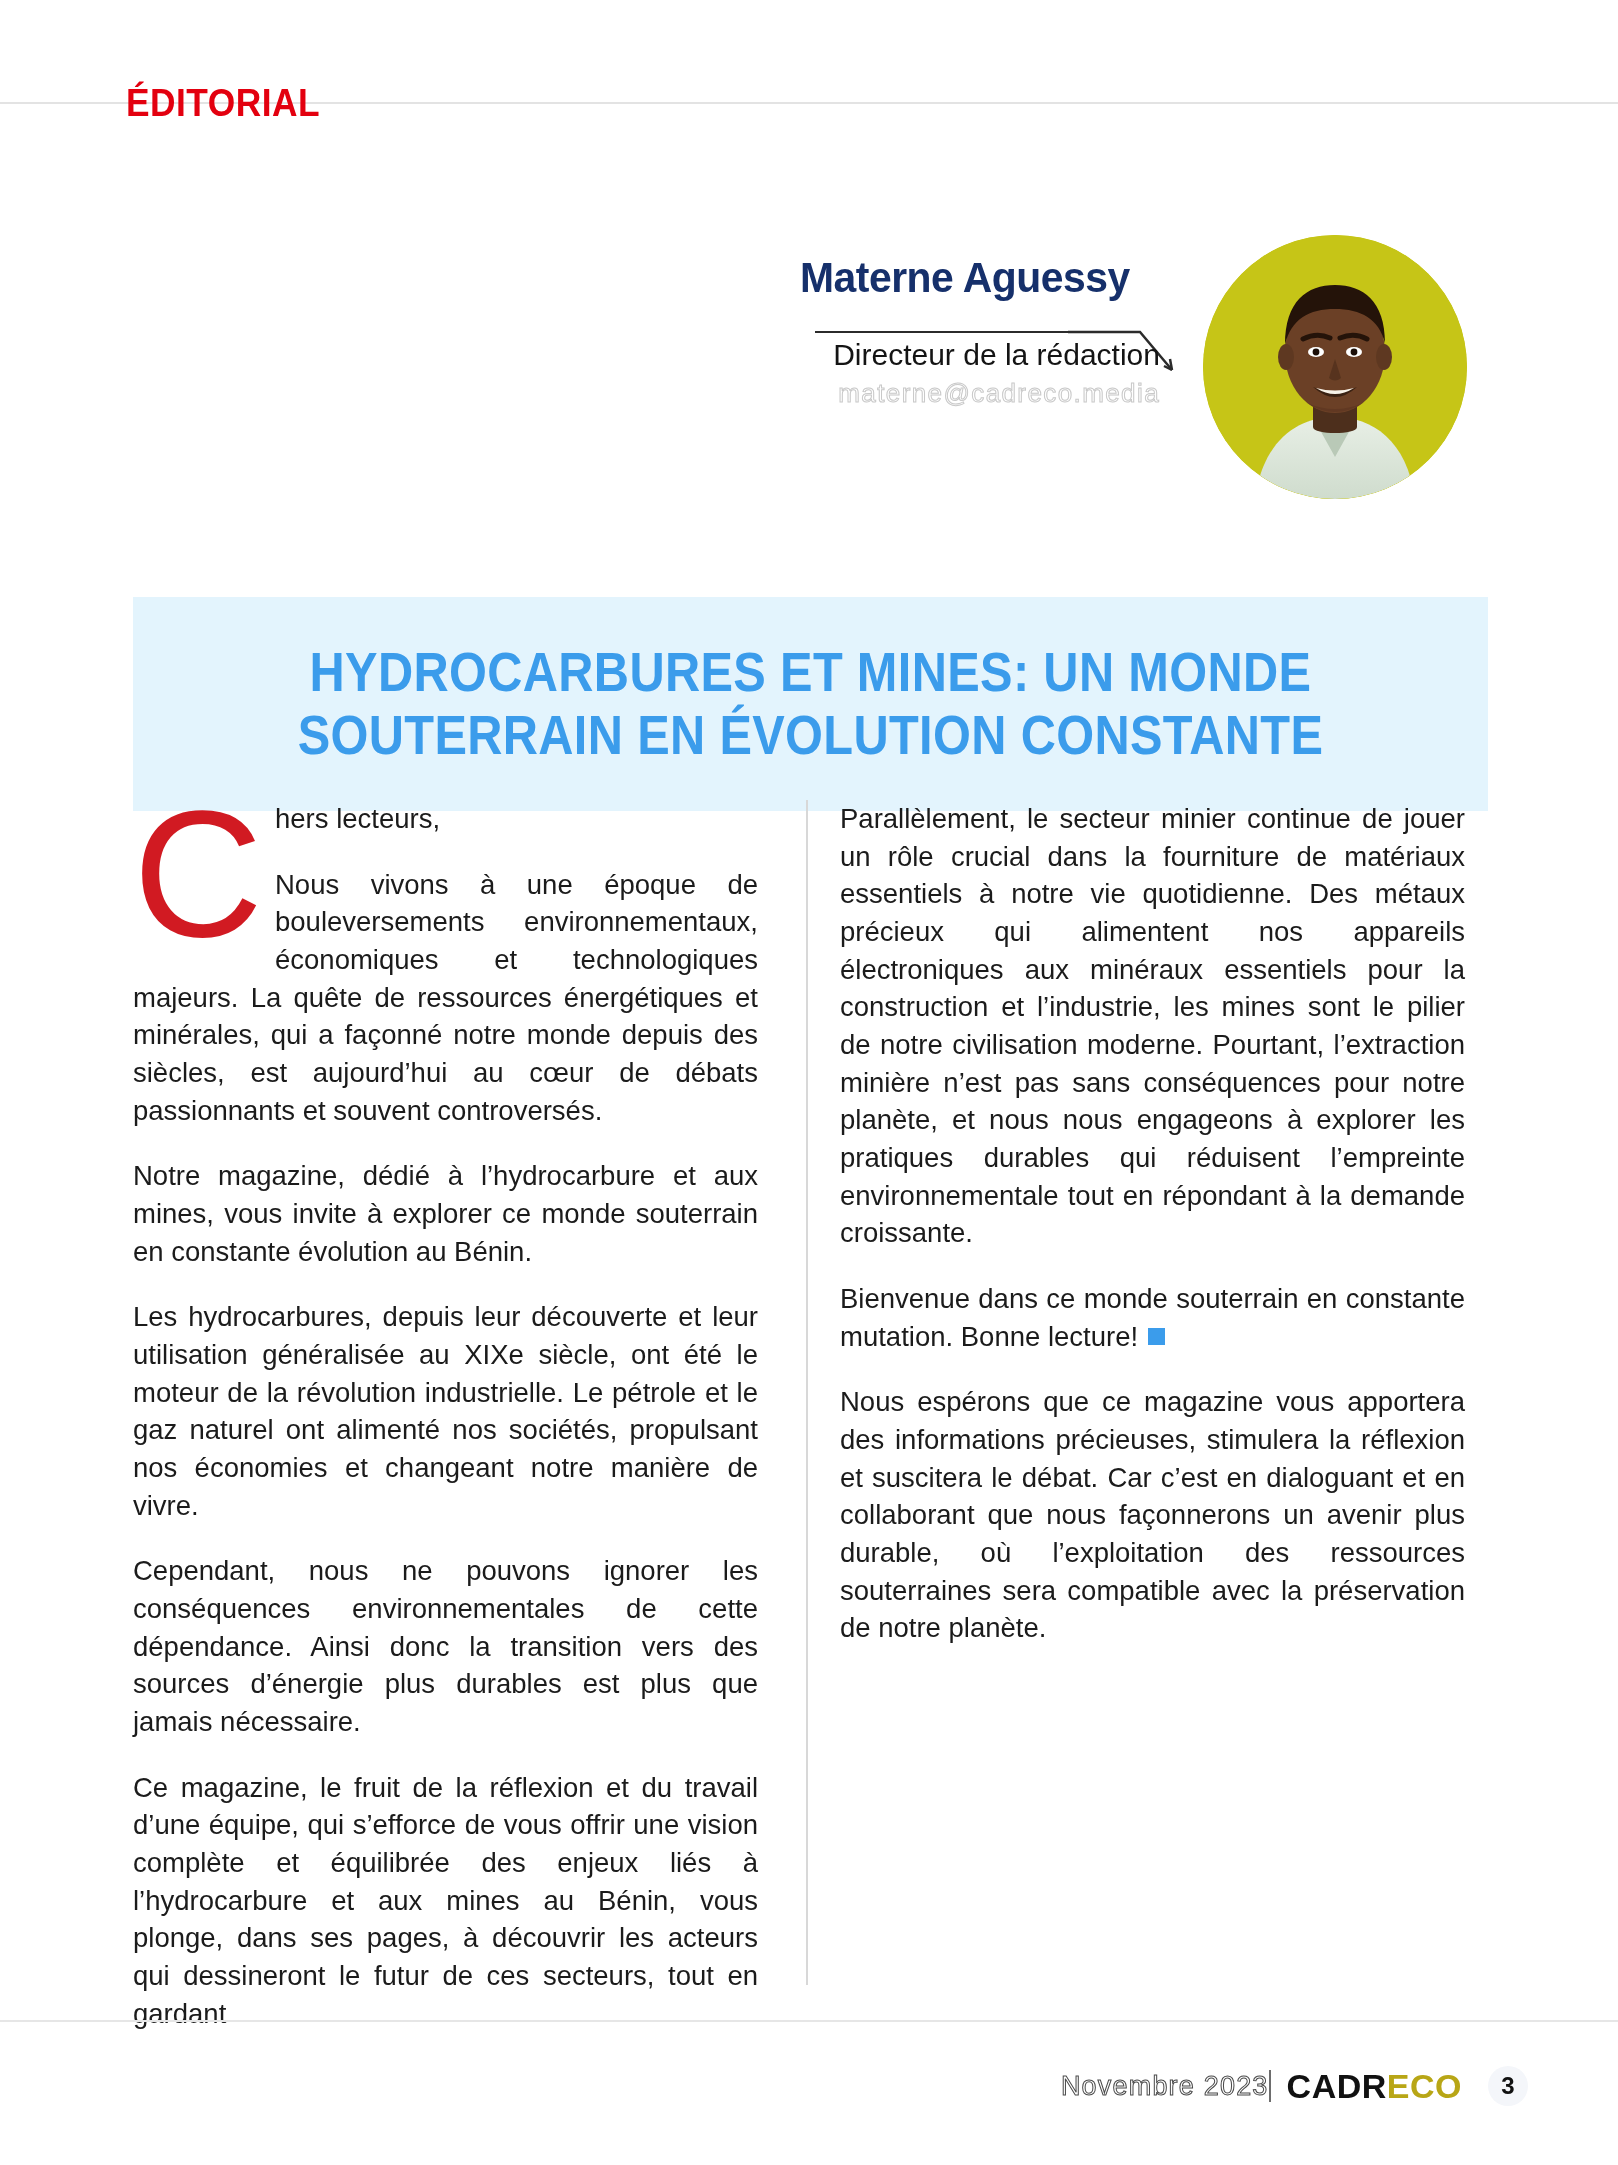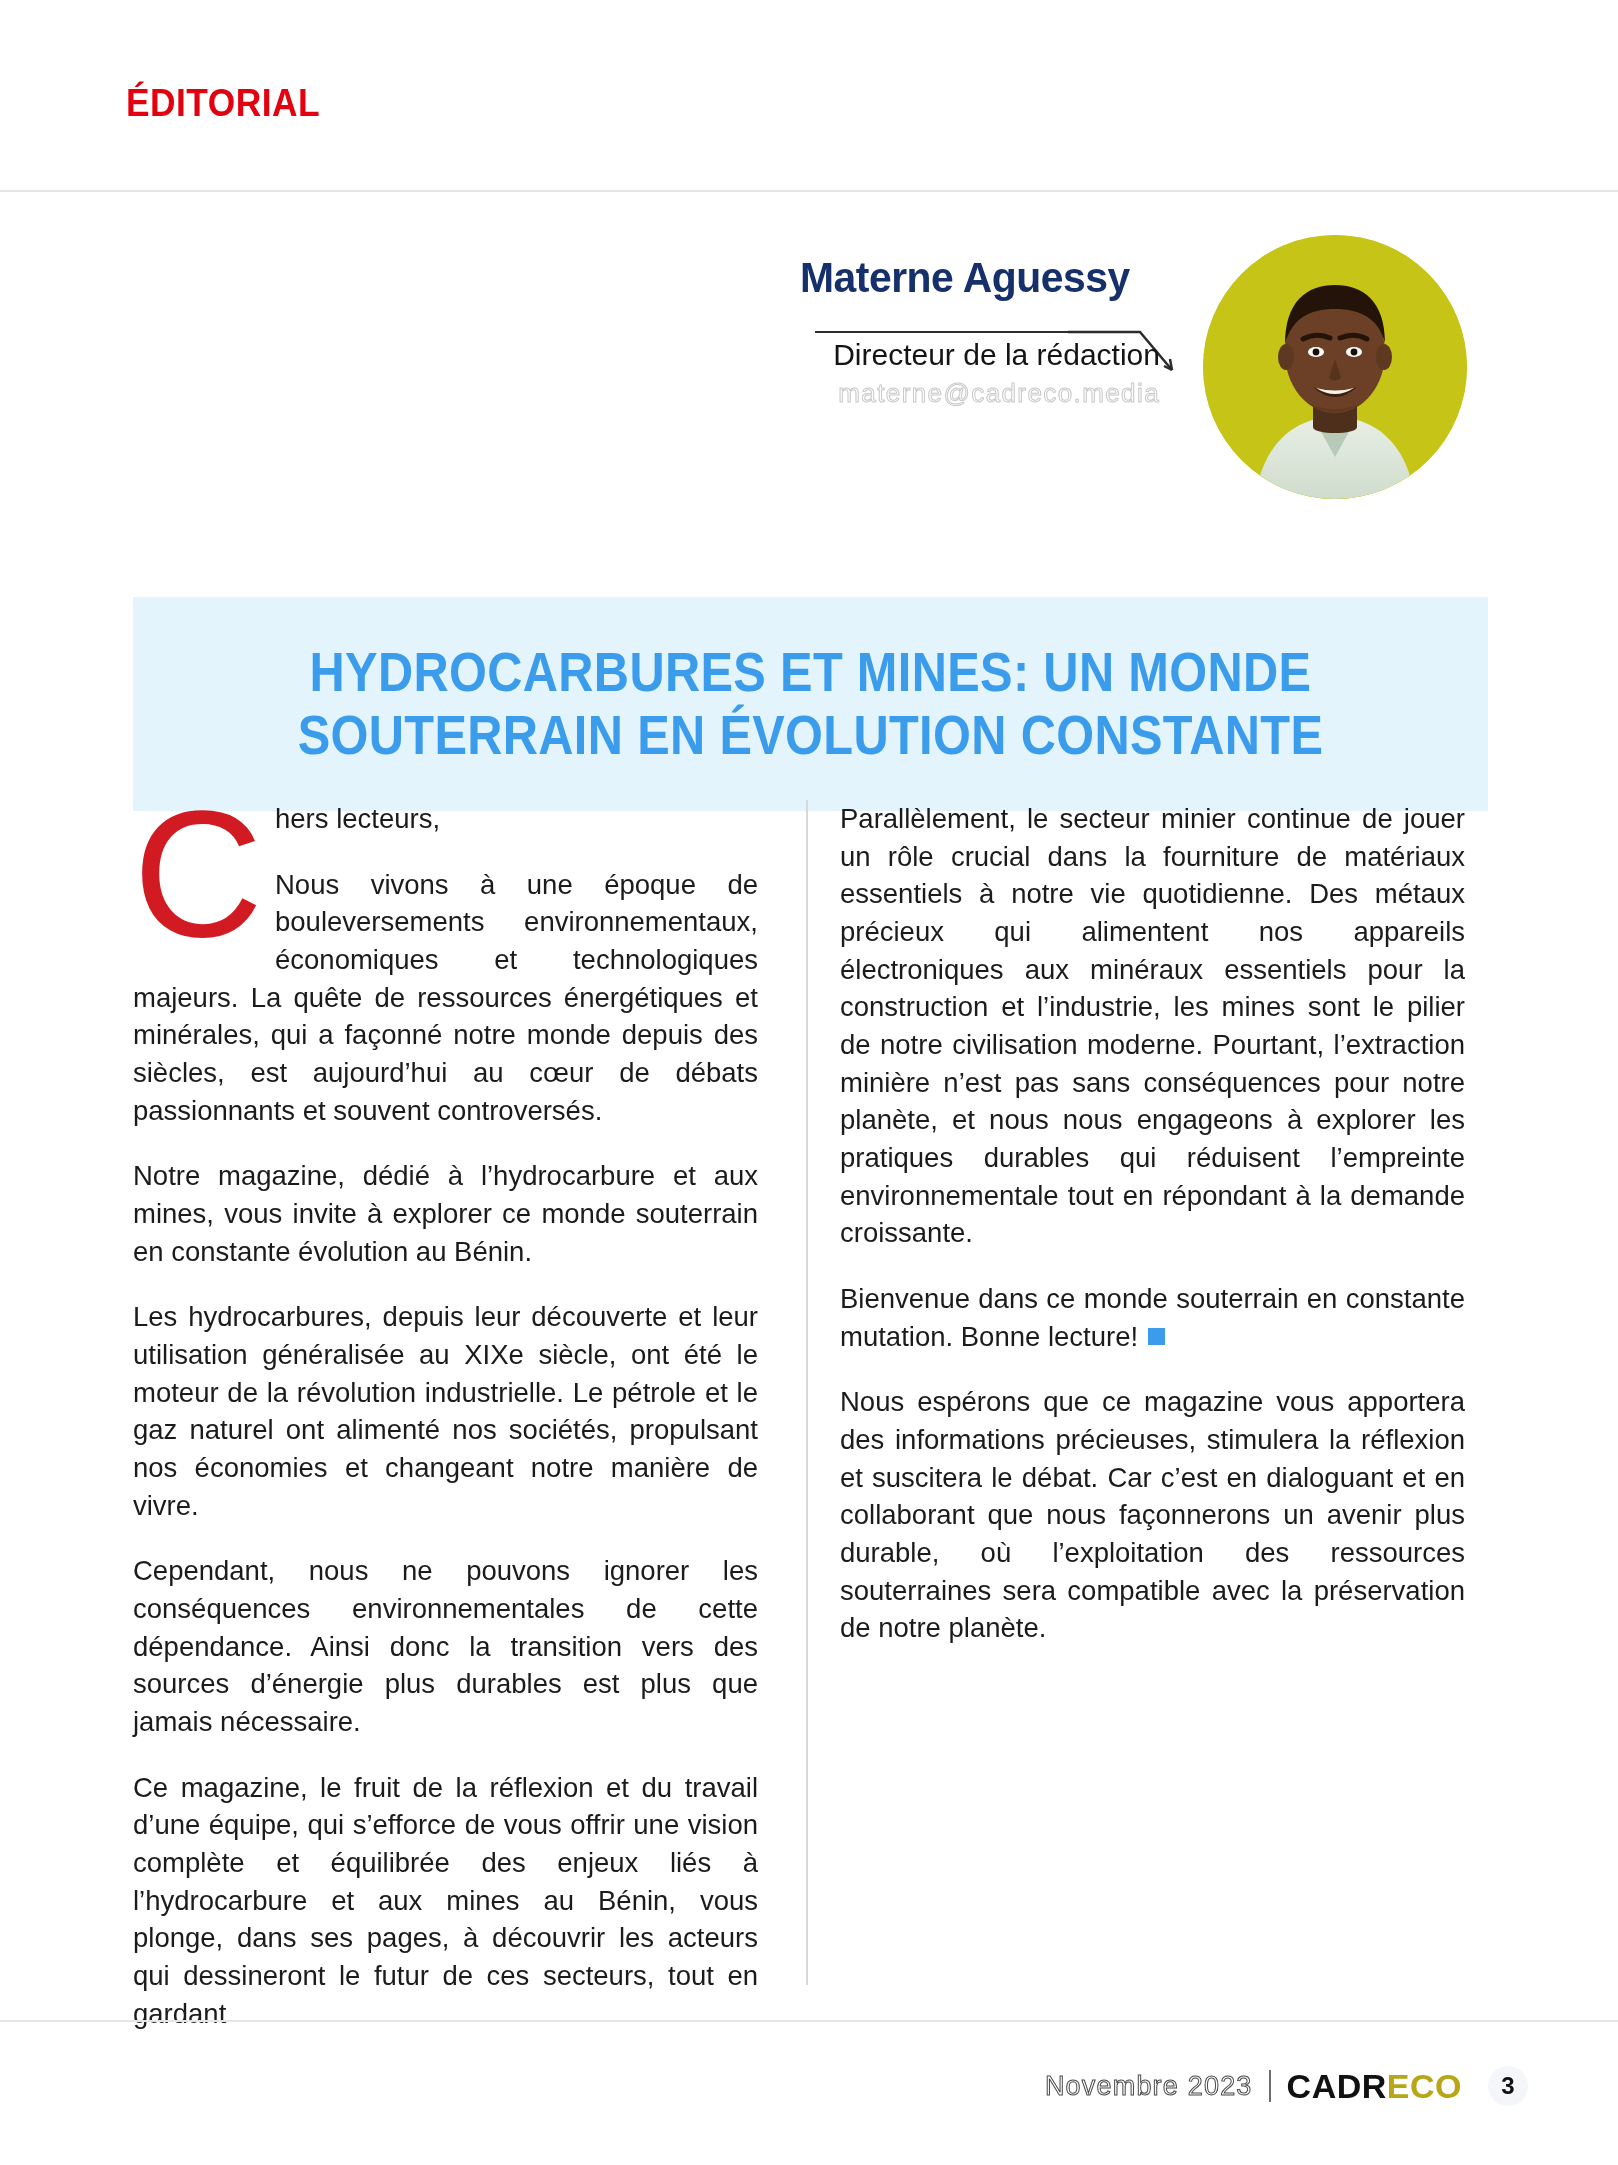--- a/index.html
+++ b/index.html
@@ -14,21 +14,21 @@
     color: #1a1a1a;
     position: relative;
     overflow: hidden;
   }
 
   
   .topbar {
     position: absolute;
     left: 0; top: 0;
     width: 1618px;
-    height: 192px;
+    height: 104px;
     border-bottom: 2px solid #e3e3e3;
     box-sizing: border-box;
   }
   .section-kicker {
     position: absolute;
     left: 126px;
     top: 82px;
     font-size: 38px;
     font-weight: bold;
     letter-spacing: 0.5px;
@@ -202,21 +202,21 @@
     top: 2066px;
     display: flex;
     align-items: center;
     gap: 0px;
   }
   .footer-date {
     font-size: 27px;
     letter-spacing: 1.2px;
     color: #ffffff;
     -webkit-text-stroke: 1px #4a4a4a;
-    margin-right: 16px;
+    margin-right: 0;
   }
   .footer-sep {
     width: 2px;
     height: 32px;
     background: #6d6d6d;
     margin-right: 16px;
   }
   .footer-brand {
     font-size: 34px;
     font-weight: bold;

